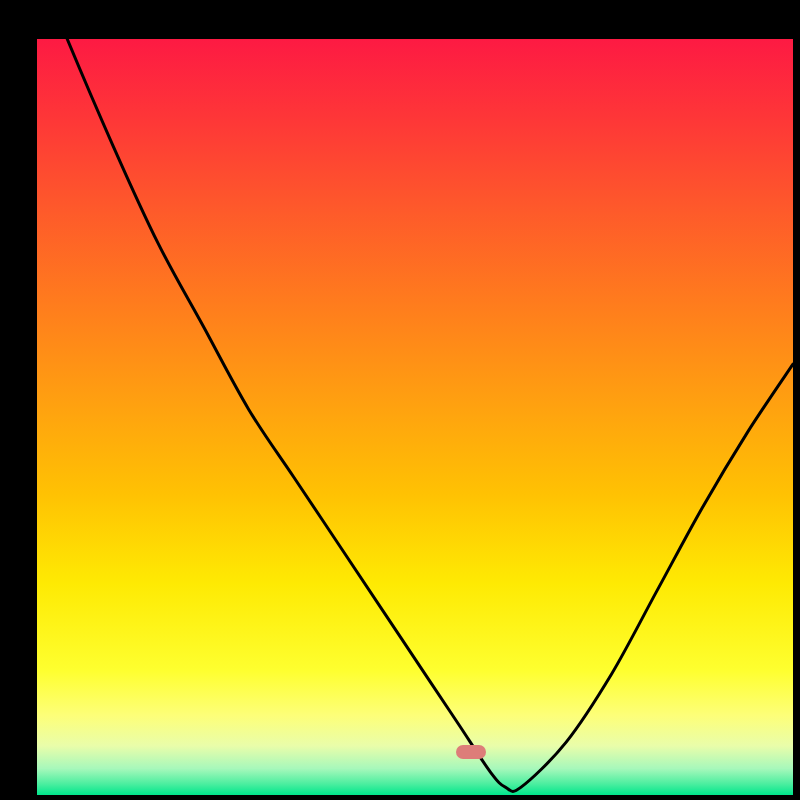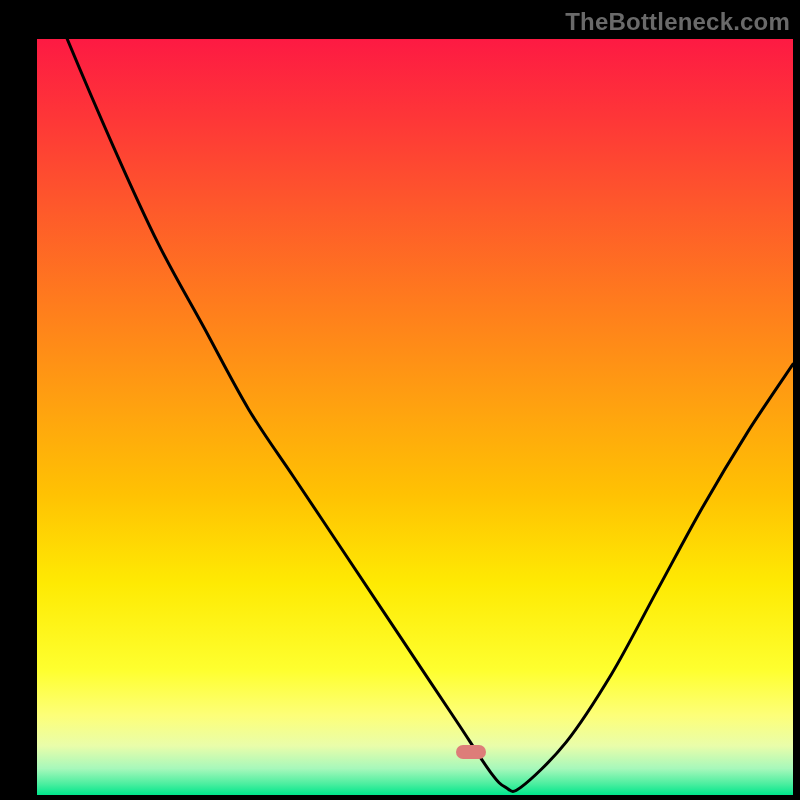--- a/index.html
+++ b/index.html
@@ -84,15 +84,14 @@
     </svg>
 
     <svg class="curve" width="756" height="756" viewBox="0 0 756 756">
       <path id="curve-path" d="M 0.0 -75.6 C 5.0 -63.0, 17.6 -30.2, 30.2 0.0 C 42.8 30.2, 60.5 71.8, 75.6 105.8 C 90.7 139.9, 105.8 173.9, 121.0 204.1 C 136.1 234.4, 151.2 259.6, 166.3 287.3 C 181.4 315.0, 196.6 345.2, 211.7 370.4 C 226.8 395.6, 241.9 415.8, 257.0 438.5 C 272.2 461.2, 287.3 483.8, 302.4 506.5 C 317.5 529.2, 332.6 551.9, 347.8 574.6 C 362.9 597.2, 380.5 623.7, 393.1 642.6 C 405.7 661.5, 413.3 672.8, 423.4 688.0 C 433.4 703.1, 446.0 723.2, 453.6 733.3 C 461.2 743.4, 463.7 745.9, 468.7 748.4 C 473.8 751.0, 473.8 756.0, 483.8 748.4 C 493.9 740.9, 514.1 722.0, 529.2 703.1 C 544.3 684.2, 559.4 660.2, 574.6 635.0 C 589.7 609.8, 604.8 579.6, 619.9 551.9 C 635.0 524.2, 650.2 495.2, 665.3 468.7 C 680.4 442.3, 695.5 417.1, 710.6 393.1 C 725.8 369.2, 748.4 336.4, 756.0 325.1" fill="none" stroke="#000000" stroke-width="3" stroke-linecap="round"></path>
     </svg>
 
     <div class="marker" style="left: 419px; top: 706px; width: 30px; height: 14px; background: rgb(221, 125, 121);"></div>
 
   </div>
 
-  <div class="watermark">TheBottleneck.com</div>
 
 </div>
 
 </body></html>

